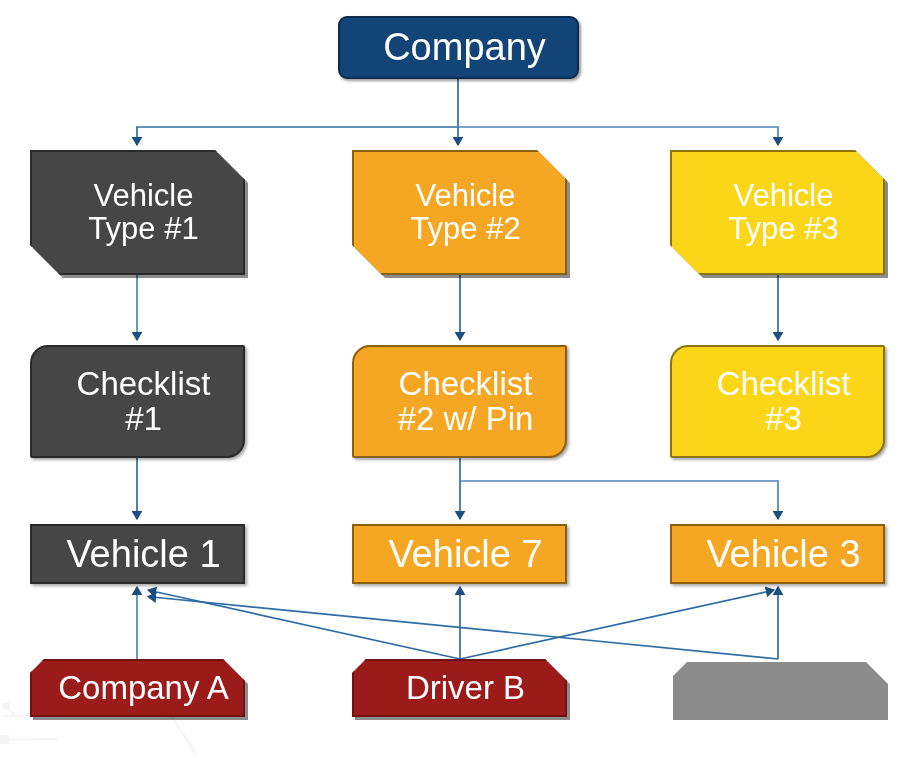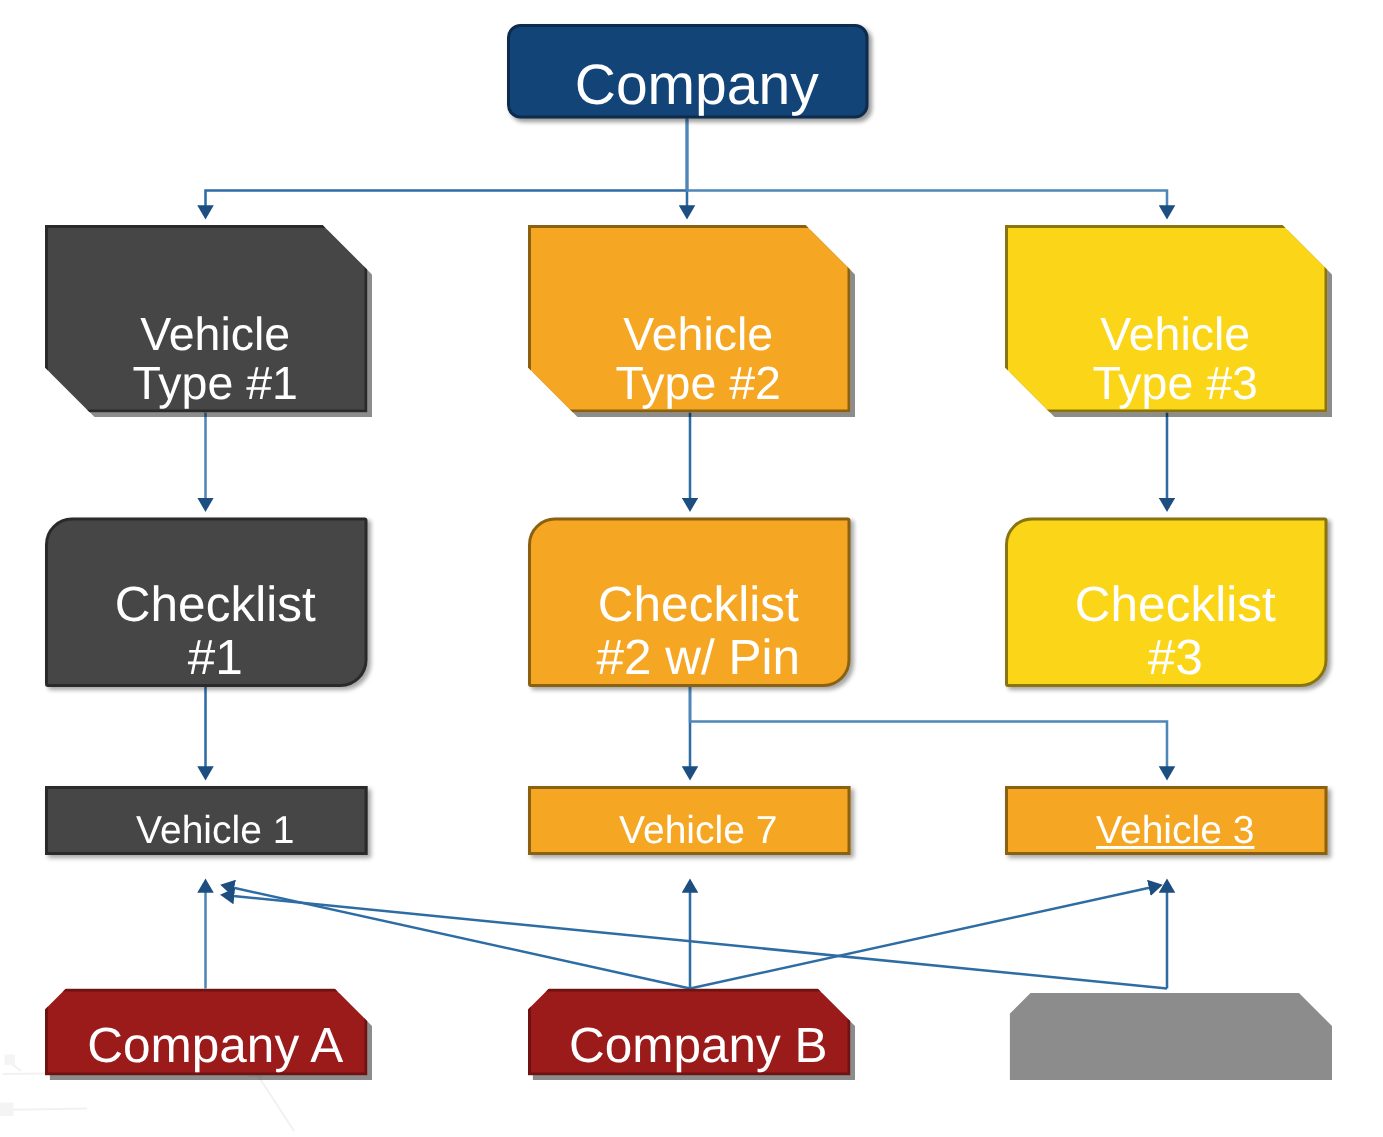--- a/index.html
+++ b/index.html
@@ -22,21 +22,21 @@
     position: absolute;
     left: 0;
     top: 0;
     width: 922px;
     height: 758px;
     pointer-events: none;
   }
   .node {
     position: absolute;
     display: flex;
-    align-items: flex-end;
+    align-items: center;
     justify-content: center;
     text-align: center;
     color: #ffffff;
     line-height: 1.06;
     white-space: pre-line;
     box-sizing: border-box;
     z-index: 5;
     padding-left: 12px;
   }
   .node span {
@@ -73,22 +73,22 @@
   
   .n-check {
     width: 215px; height: 113px;
     font-size: 33px;
     border-radius: 18px 2px 18px 2px;
     box-shadow: 2px 2px 3px rgba(0,0,0,0.35);
   }
 
   
   .n-vehicle {
-    width: 215px; height: 46px;
-    font-size: 26px;
+    width: 215px; height: 60px;
+    font-size: 38px;
     border-radius: 0;
     box-shadow: 2px 2px 3px rgba(0,0,0,0.35);
   }
 
   
   .n-driver {
     width: 215px; height: 58px;
     font-size: 33px;
     background: #9B1B1B;
     border: 2px solid #6f1212;
@@ -193,29 +193,29 @@
     <span>Checklist
 #3</span>
   </div>
 
   <div class="node n-vehicle c-dark" style="left:30px; top:524px;">
     <span>Vehicle 1</span>
   </div>
   <div class="node n-vehicle c-orange" style="left:352px; top:524px;">
     <span>Vehicle 7</span>
   </div>
-  <div class="node n-vehicle c-orange" style="left:670px; top:524px;text-decoration:underline;">
+  <div class="node n-vehicle c-orange" style="left:670px; top:524px;">
     <span>Vehicle 3</span>
   </div>
 
   <div class="driver-shadow" style="left:33px; top:662px;"></div>
   <div class="node n-driver" style="left:30px; top:659px;">
     <span>Company A</span>
   </div>
 
   <div class="driver-shadow" style="left:355px; top:662px;"></div>
   <div class="node n-driver" style="left:352px; top:659px;">
-    <span>Company B</span>
+    <span>Driver B</span>
   </div>
 
   <div class="driver-shadow" style="left:673px; top:662px;"></div>
 
 </div>
 
 </body></html>

